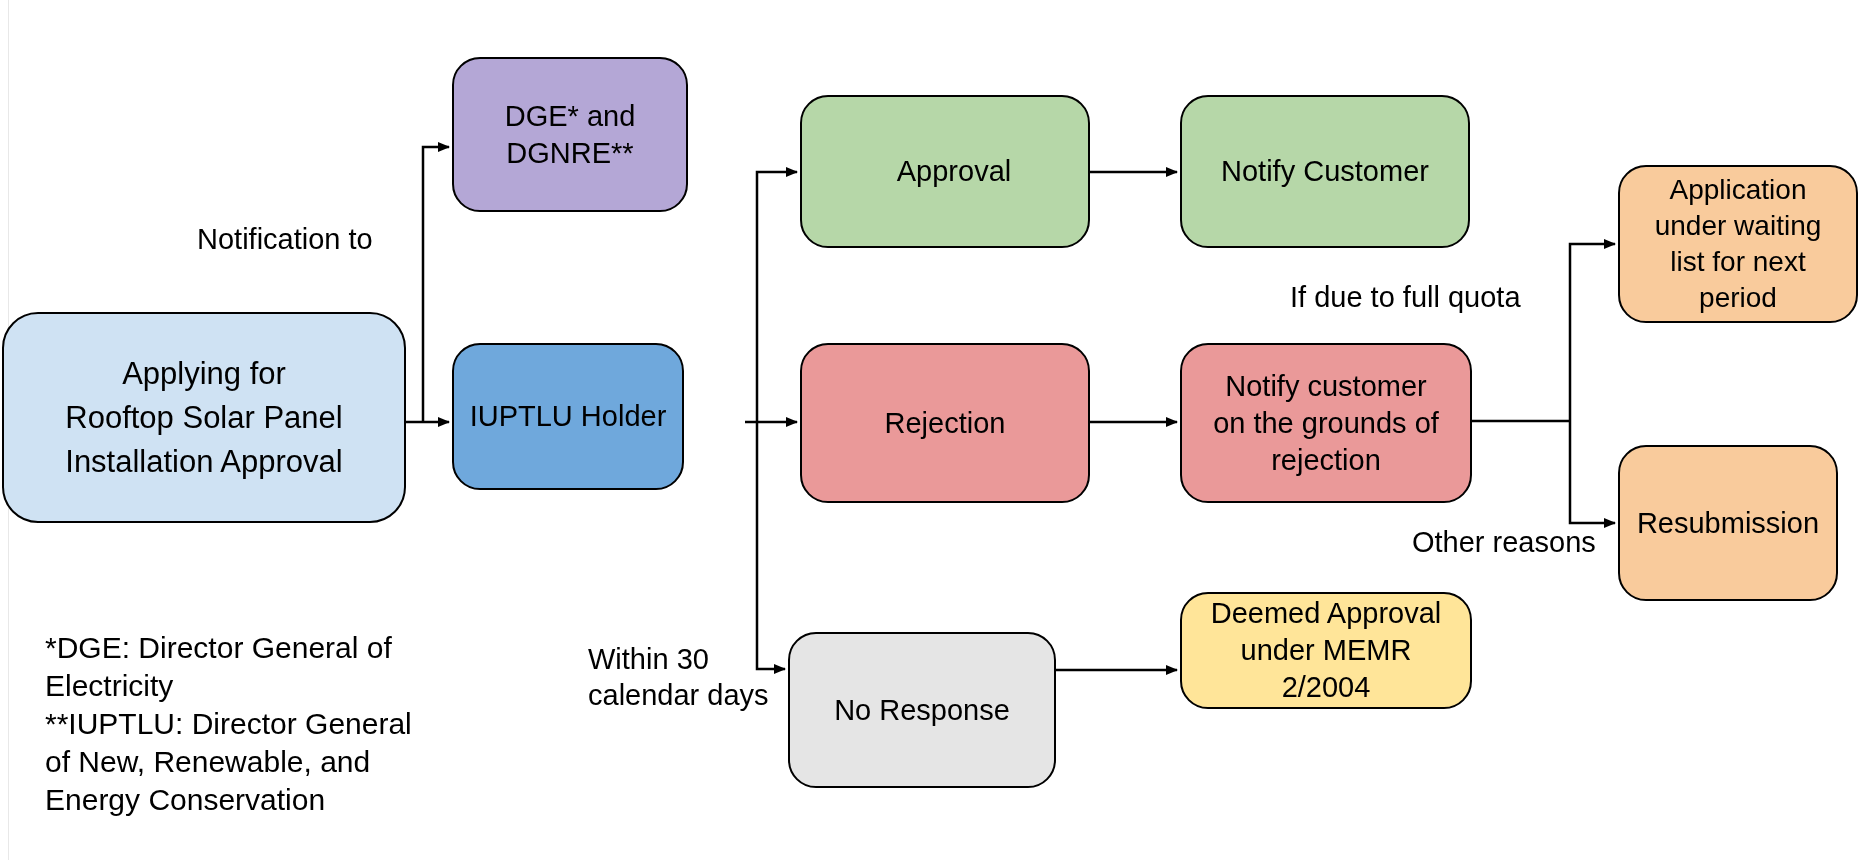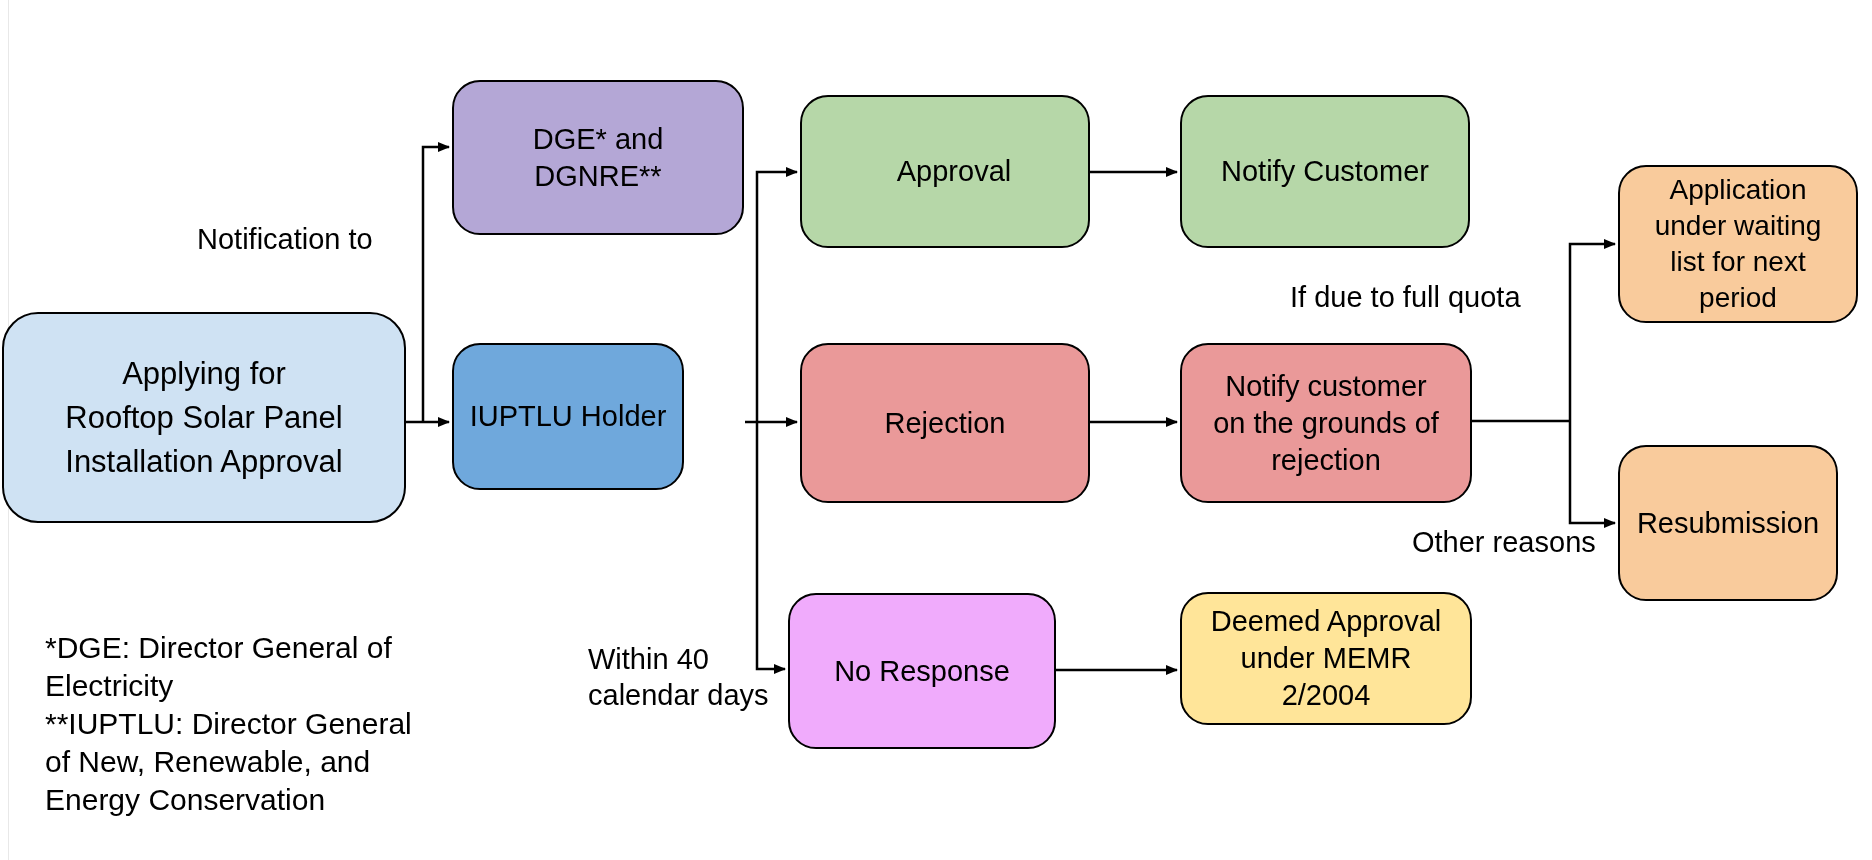--- a/index.html
+++ b/index.html
@@ -24,28 +24,28 @@
   }
   .footnote{
     position:absolute;
     font-size:30px;line-height:38px;
     white-space:pre-line;
   }
   svg.wires{position:absolute;left:0;top:0;pointer-events:none;}
 
   
   .n-applying{left:2px;top:312px;width:404px;height:211px;border-radius:36px;font-size:31px;line-height:44px;}
-  .n-dge{left:452px;top:80px;width:292px;height:155px;}
+  .n-dge{left:452px;top:57px;width:236px;height:155px;}
   .n-iuptlu{left:452px;top:343px;width:232px;height:147px;}
   .n-approval{left:800px;top:95px;width:290px;height:153px;padding-left:28px;}
   .n-notify-customer{left:1180px;top:95px;width:290px;height:153px;}
   .n-rejection{left:800px;top:343px;width:290px;height:160px;}
   .n-notify-grounds{left:1180px;top:343px;width:292px;height:160px;}
   .n-no-response{left:788px;top:593px;width:268px;height:156px;}
-  .n-deemed{left:1180px;top:592px;width:292px;height:133px;}
+  .n-deemed{left:1180px;top:592px;width:292px;height:117px;}
   .n-waiting{left:1618px;top:165px;width:240px;height:158px;font-size:28px;line-height:36px;}
   .n-resubmission{left:1618px;top:445px;width:220px;height:156px;}
 
   
   .l-notification{left:197px;top:221px;}
   .l-quota{left:1290px;top:279px;}
   .l-other{left:1412px;top:524px;}
   .l-within{left:588px;top:641px;}
   .l-footnote{left:45px;top:629px;}
 </style>
@@ -98,40 +98,40 @@
   <div class="node n-approval" style="background-color: rgb(182, 215, 168);">Approval</div>
 
   <div class="node n-notify-customer" style="background-color: rgb(182, 215, 168);">Notify Customer</div>
 
   <div class="node n-rejection" style="background-color: rgb(234, 153, 153);">Rejection</div>
 
   <div class="node n-notify-grounds" style="background-color: rgb(234, 153, 153);">Notify customer
 on the grounds of
 rejection</div>
 
-  <div class="node n-no-response" style="background-color: #f0abfc;">No Response</div>
+  <div class="node n-no-response" style="background-color: #e5e5e5; margin-top: 39px;">No Response</div>
 
   <div class="node n-deemed" style="background-color: rgb(255, 229, 153);">Deemed Approval
 under MEMR
 2/2004</div>
 
   <div class="node n-waiting" style="background-color: rgb(249, 203, 156);">Application
 under waiting
 list for next
 period</div>
 
   <div class="node n-resubmission" style="background-color: rgb(249, 203, 156);">Resubmission</div>
 
   <div class="label l-notification">Notification to</div>
 
   <div class="label l-quota">If due to full quota</div>
 
   <div class="label l-other">Other reasons</div>
 
-  <div class="label l-within">Within 40
+  <div class="label l-within">Within 30
 calendar days</div>
 
   <div class="footnote l-footnote">*DGE: Director General of
 Electricity
 **IUPTLU: Director General
 of New, Renewable, and
 Energy Conservation</div>
 
 </div>
 

